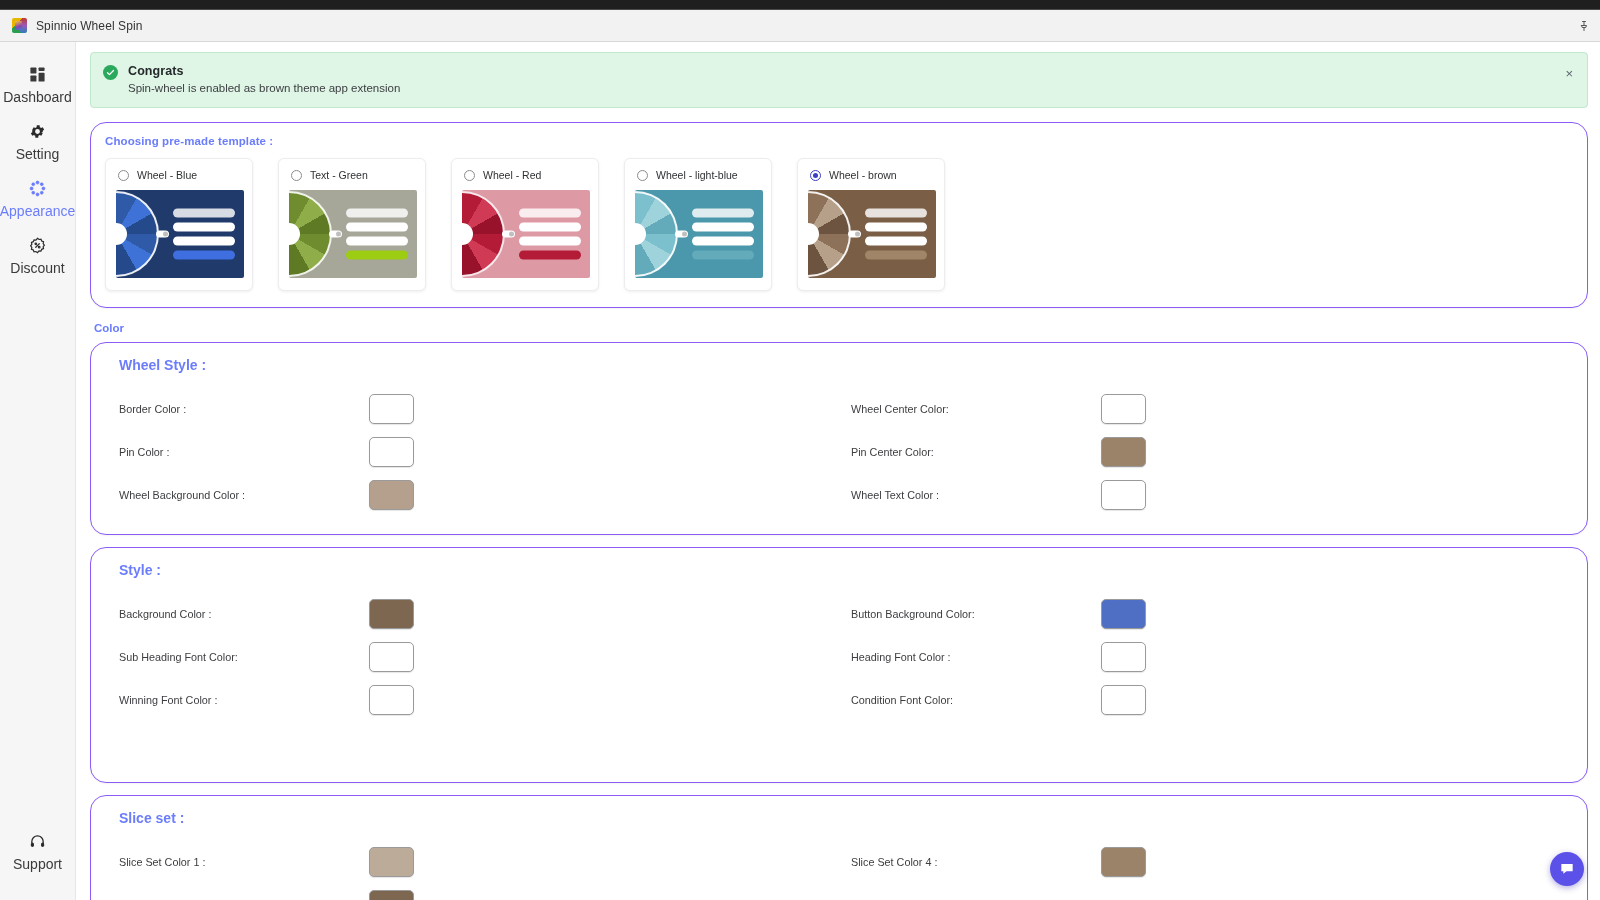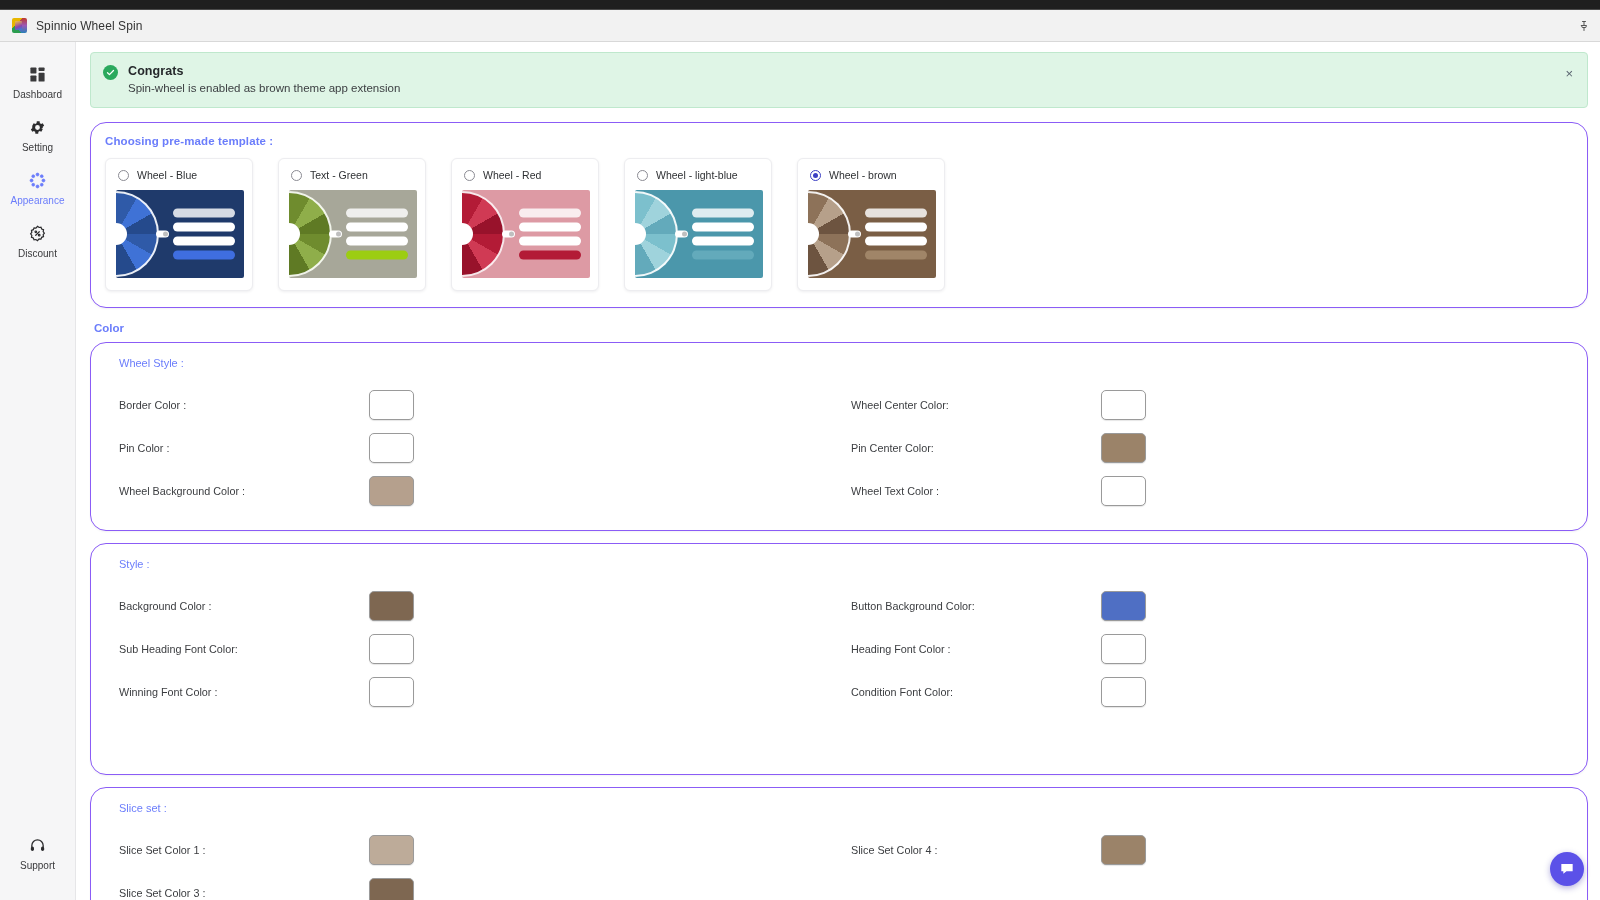--- a/index.html
+++ b/index.html
@@ -62,21 +62,21 @@
     padding-top: 12px;
     position: relative;
   }
   .nav-item {
     display: flex; flex-direction: column; align-items: center;
     padding: 9px 0 7px; cursor: pointer;
     color: #3a3a3c;
     user-select: none;
   }
   .nav-item .nav-icon { height: 22px; display:flex; align-items:center; justify-content:center; }
-  .nav-item .nav-label { font-size: 10px; margin-top: 5px; line-height: 1; }
+  .nav-item .nav-label { font-size: 14px; margin-top: 5px; line-height: 1; }
   .nav-item.active { color: #6b7dfb; }
   .nav-item.active svg { fill: #6b7dfb; stroke: #6b7dfb; }
   #nav-support-wrap { margin-top: auto; padding-bottom: 22px; }
 
   
   #main {
     flex: 1 1 auto; height: 100%;
     background: #ffffff;
     padding: 10px 12px 0 14px;
     overflow: hidden;
@@ -175,21 +175,21 @@
   .wheel-preview .bar { height: 9px; border-radius: 5px; background: #fff; }
   .wheel-preview .bar.b1 { background: rgba(255,255,255,.82); }
 
   
   #color-block-title {
     font-size: 11.5px; font-weight: bold; color: #6b7dfb;
     margin: 0 0 8px 4px;
   }
   .color-card { padding: 14px 16px 18px 16px; margin-bottom: 12px; }
   .sub-heading {
-    font-size: 11px; font-weight: normal; color: #6b7dfb;
+    font-size: 14px; font-weight: bold; color: #6b7dfb;
     margin-bottom: 14px; margin-left: 12px;
   }
   .color-grid {
     display: grid;
     grid-template-columns: 1fr 1fr;
     column-gap: 0px;
     row-gap: 0px;
   }
   .color-row {
     display: flex; align-items: center;

